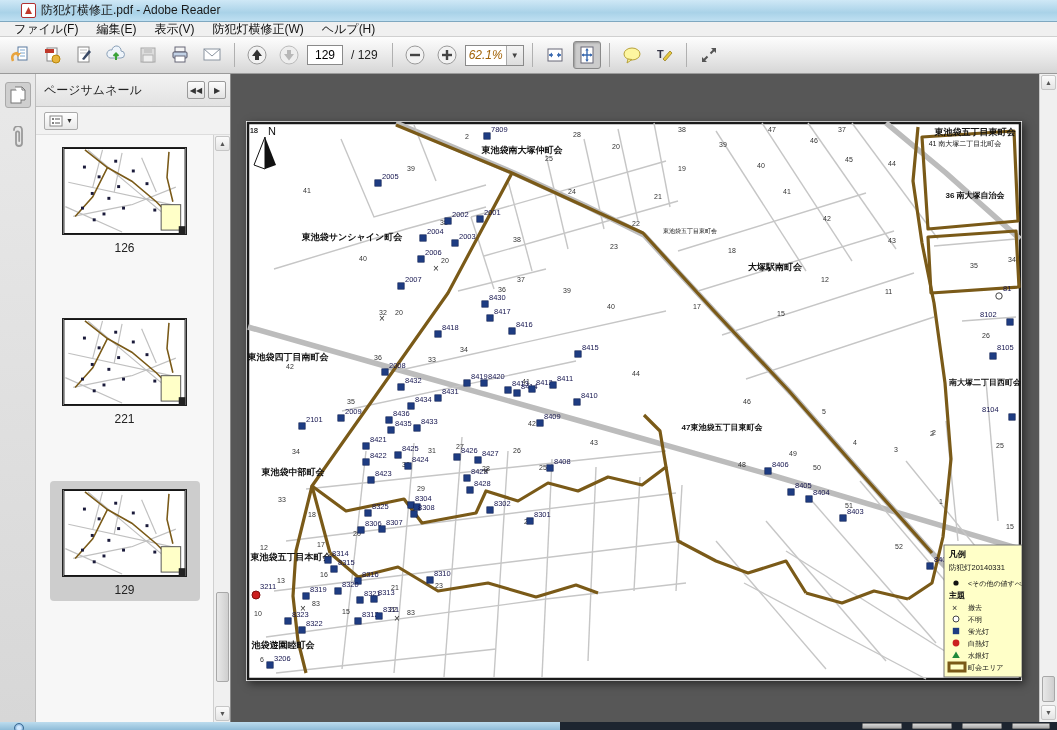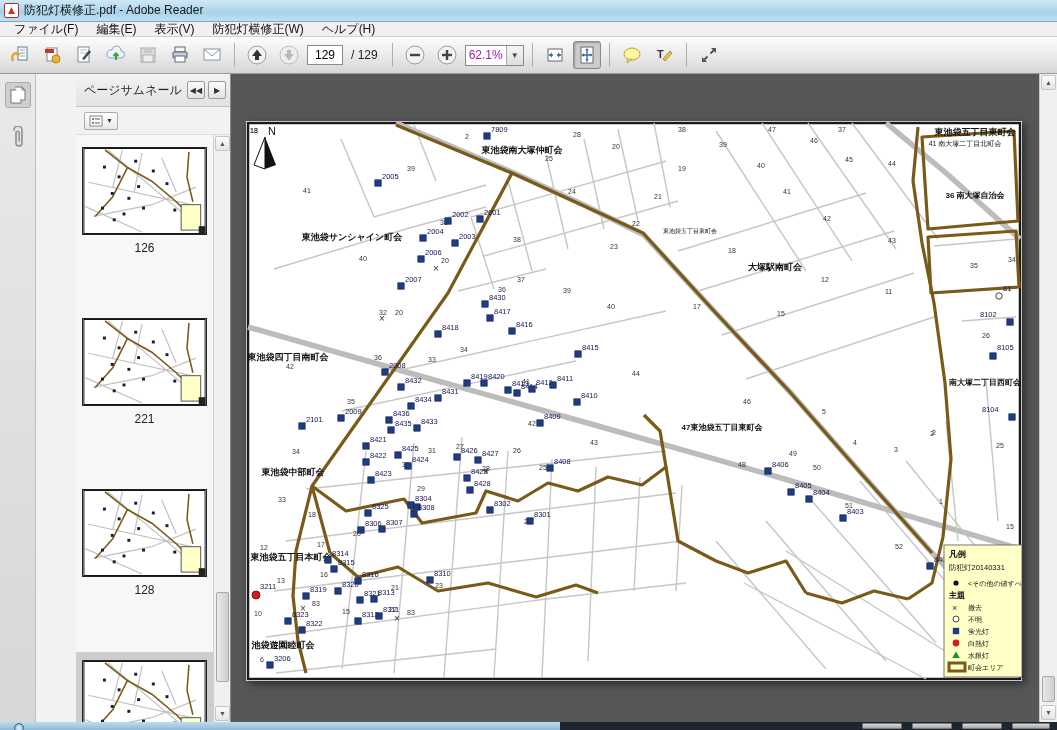--- a/index.html
+++ b/index.html
@@ -2,21 +2,21 @@
 <html><head>
 <meta charset="utf-8">
 <style>
   * { margin:0; padding:0; box-sizing:border-box; }
   html,body { width:1057px; height:730px; overflow:hidden; background:#565656;
     font-family:"Liberation Sans","DejaVu Sans",sans-serif; font-size:12px; }
   .window { position:absolute; inset:0; display:flex; flex-direction:column; }
 
   
   .titlebar { height:22px; background:linear-gradient(#cfe8f6,#a9d2e8 60%,#bfe0f2);
-    border-bottom:1px solid #7fa8c0; display:flex; align-items:center; padding-left:4px; }
+    border-bottom:1px solid #7fa8c0; display:flex; align-items:center; padding-left:21px; }
   .titlebar .appicon { width:15px; height:15px; background:#fff; border:1px solid #b03030;
     border-radius:2px; margin-right:5px; position:relative; }
   .titlebar .appicon::after { content:""; position:absolute; left:3px; top:3px; right:3px; bottom:3px;
     background:#c0392b; clip-path:polygon(50% 0,100% 100%,0 100%); }
   .titlebar .title { color:#1a1a1a; font-size:12px; }
 
   
   .menubar { height:15px; background:#f0f0f0; border-bottom:1px solid #d0d0d0;
     display:flex; align-items:center; padding-left:6px; gap:2px; }
   .menubar .mitem { padding:2px 8px; color:#111; cursor:default; }
@@ -26,36 +26,36 @@
     border-bottom:1px solid #9a9a9a; display:flex; align-items:center; padding-left:6px; }
   .tgroup { display:flex; align-items:center; gap:4px; }
   .tsep { width:1px; height:24px; background:#b0b0b0; margin:0 8px; }
   .tbtn { width:28px; height:28px; display:flex; align-items:center; justify-content:center;
     border:1px solid transparent; border-radius:3px; }
   .tbtn.pressed { background:#cccccc; border-color:#8a8a8a; box-shadow:inset 1px 1px 2px rgba(0,0,0,.25); }
   .pageinput { width:36px; height:20px; border:1px solid #8a8a8a; text-align:center;
     font-size:12px; background:#fff; }
   .pagetotal { margin:0 6px 0 4px; color:#222; }
   .zoombox { display:flex; align-items:center; border:1px solid #8a8a8a; background:#fff; height:21px; }
-  .zoomval { width:40px; text-align:center; font-size:12px; color:#a21caf; }
+  .zoomval { width:40px; text-align:center; font-size:12px; color:#a16207;font-style:italic; }
   .zoomdrop { width:17px; height:100%; border-left:1px solid #aaa;
     background:linear-gradient(#f5f5f5,#ddd); display:flex; align-items:center; justify-content:center;
     font-size:8px; color:#444; }
 
   
   .content { flex:1; display:flex; min-height:0; position:relative; }
 
   .leftrail { width:36px; background:linear-gradient(#e9e9e9,#d7d7d7); border-right:1px solid #bdbdbd;
     display:flex; flex-direction:column; align-items:center; padding-top:8px; gap:18px; }
   .railbtn { width:26px; height:26px; display:flex; align-items:center; justify-content:center;
     border-radius:3px; border:1px solid transparent; }
   .railbtn.active { background:#cfcfcf; border-color:#aaa; }
 
   .sidebar { width:195px; background:#f2f2f2; border-right:1px solid #8a8a8a;
-    display:flex; flex-direction:column;padding-left:40px; }
+    display:flex; flex-direction:column; }
   .sb-header { height:33px; background:linear-gradient(#f3f3f3,#e2e2e2); border-bottom:1px solid #c2c2c2;
     display:flex; align-items:center; padding:0 4px 0 8px; }
   .sb-title { flex:1; font-size:12px; color:#222; }
   .sb-navbtn { width:18px; height:18px; border:1px solid #9a9a9a; background:linear-gradient(#fcfcfc,#e2e2e2);
     border-radius:2px; display:flex; align-items:center; justify-content:center; font-size:8px; color:#333; margin-left:3px; }
   .sb-options { height:28px; display:flex; align-items:center; padding-left:8px; border-bottom:1px solid #ddd; }
   .optbtn { display:flex; align-items:center; gap:3px; border:1px solid #aaa; border-radius:2px;
     background:linear-gradient(#fff,#e8e8e8); padding:2px 4px; }
   .opt-caret { font-size:7px; color:#333; }
   .thumb-wrap { flex:1; position:relative; min-height:0; }
@@ -285,26 +285,20 @@
               <div class="thumb-img"><svg width="123" height="86" viewBox="0 0 125 88">
                   <use href="#minimap"></use>
                 </svg></div>
               <div class="thumb-label">126</div>
             </div>
             <div class="thumb-item">
               <div class="thumb-img"><svg width="123" height="86" viewBox="0 0 125 88">
                   <use href="#minimap"></use>
                 </svg></div>
               <div class="thumb-label">221</div>
-            </div>
-            <div class="thumb-item">
-              <div class="thumb-img"><svg width="123" height="86" viewBox="0 0 125 88">
-                  <use href="#minimap"></use>
-                </svg></div>
-              <div class="thumb-label">128</div>
             </div>
             <div class="thumb-item selected">
               <div class="thumb-img"><svg width="123" height="86" viewBox="0 0 125 88">
                   <use href="#minimap"></use>
                 </svg></div>
               <div class="thumb-label">129</div>
             </div>
           </div>
         <div class="sb-scroll">
           <div class="scr-arrow" style="top:1px">▲</div>

